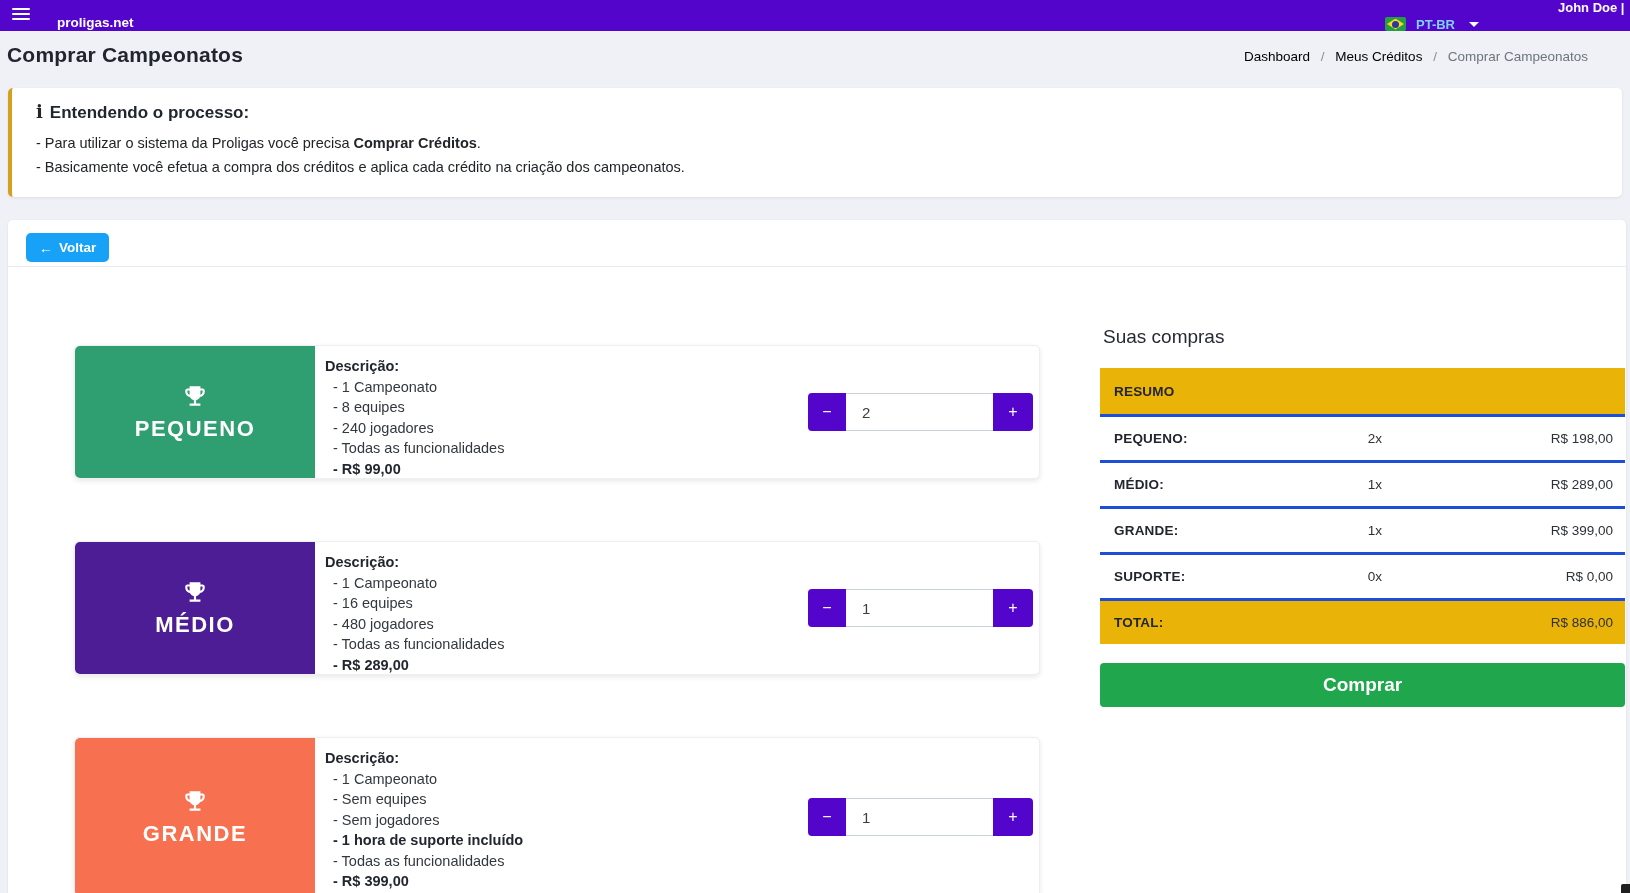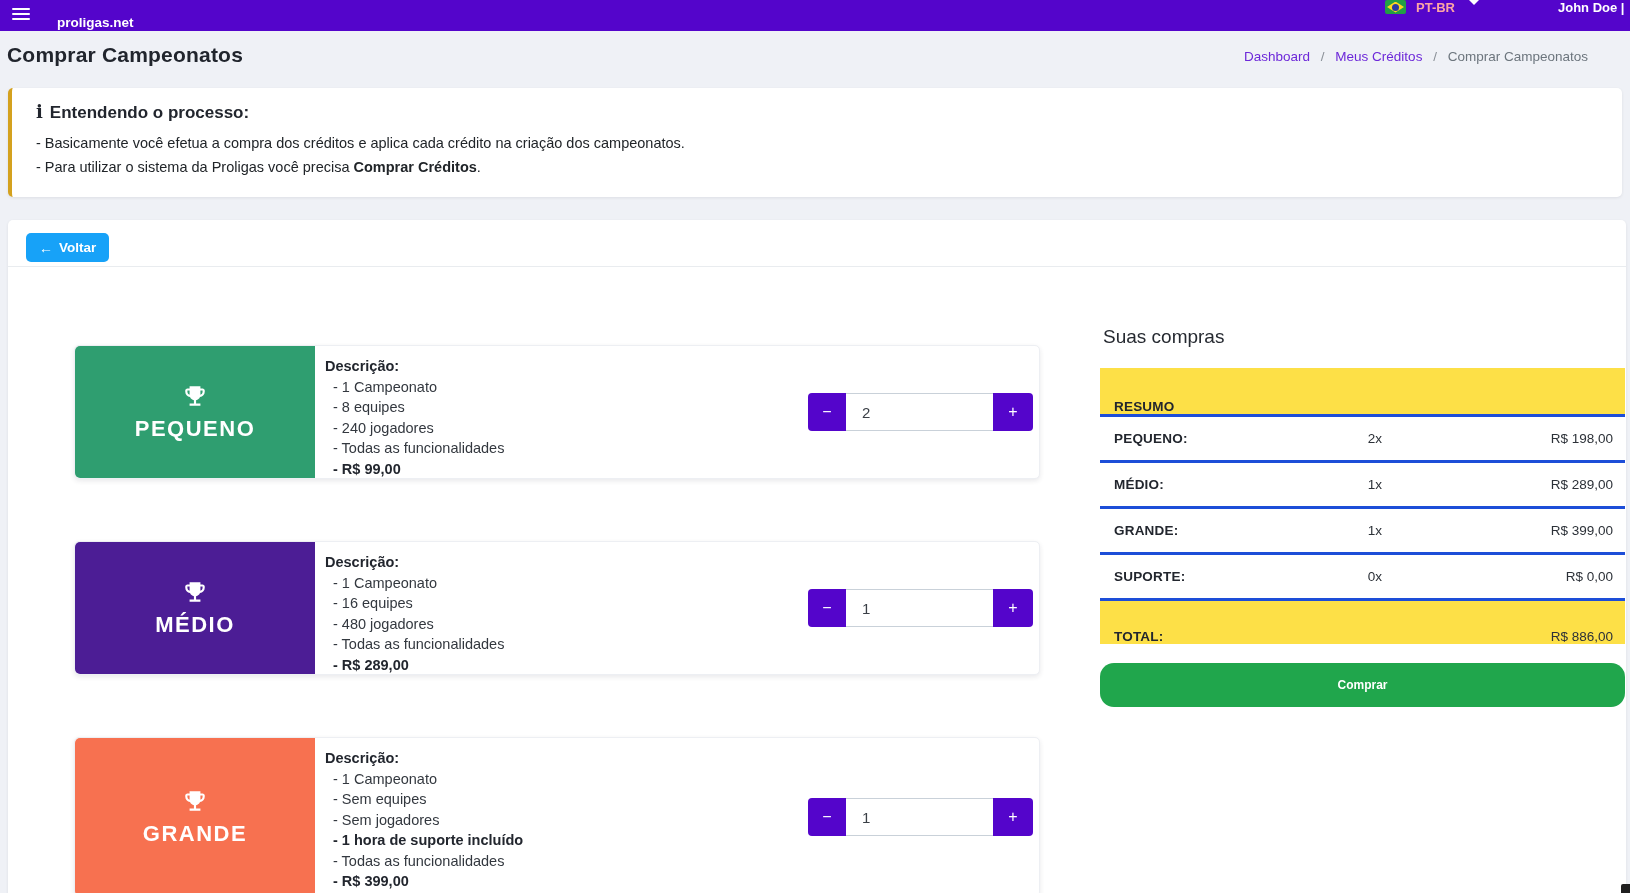--- a/index.html
+++ b/index.html
@@ -5,32 +5,32 @@
   * { margin:0; padding:0; box-sizing:border-box; }
   html,body { width:1630px; height:893px; }
   body { font-family:"Liberation Sans","DejaVu Sans",sans-serif; background:#eff1f6; }
   .page { position:relative; width:1630px; height:893px; overflow:hidden; background:#eff1f6; }
 
   
   .topbar { position:absolute; left:0; top:0; width:1630px; height:31px; background:#5405cb; z-index:5; }
   .hamburger { position:absolute; left:12px; top:8px; width:18px; height:14px; cursor:pointer; }
   .hamburger i { display:block; height:2px; background:#fff; margin-bottom:3px; border-radius:1px; }
   .brand { position:absolute; left:57px; top:7px; color:#fff; font-weight:bold; font-size:13.5px;margin-top:8px; }
-  .locale { position:absolute; left:1385px; top:0; height:48px; display:flex; gap:10px; color:#fca5a5; }
+  .locale { position:absolute; left:1385px; top:0; height:48px; display:flex; align-items:center; gap:10px; color:#7dd3fc; }
   .flag { width:21px; height:14px; background:#229e45; border-radius:2px; position:relative; overflow:hidden; }
   .flag .diamond { position:absolute; left:2px; top:1.5px; width:17px; height:11px; background:#ffd61e; clip-path:polygon(50% 0,100% 50%,50% 100%,0 50%); }
   .flag .circle { position:absolute; left:7px; top:3.5px; width:7px; height:7px; border-radius:50%; background:#2a3aa0; }
   .locale-label { font-weight:bold; font-size:13px; }
   .caret { width:0; height:0; border-left:5px solid transparent; border-right:5px solid transparent; border-top:5px solid #fff; margin-left:4px; }
   .userbox { position:absolute; left:1558px; top:0; height:31px; display:flex; align-items:flex-start; gap:6px; color:#fff; font-weight:bold; font-size:13px; white-space:nowrap; }
 
   
   .page-title { position:absolute; left:7px; top:43px; font-size:21px; font-weight:bold; color:#21252d; letter-spacing:.2px; }
   .breadcrumb { position:absolute; left:1244px; top:49px; font-size:13.5px; white-space:nowrap; }
-  .breadcrumb .lnk { color:#6d28d9; text-decoration:none; cursor:pointer; }
+  .breadcrumb .lnk { color:#000000; text-decoration:none; cursor:pointer; }
   .breadcrumb .sep { color:#8a9097; margin:0 7px; }
   .breadcrumb .cur { color:#6c757d; }
 
   
   .info-card { position:absolute; left:8px; top:88px; width:1614px; height:109px; background:#fff;
     border-left:4px solid #d4a11e; border-radius:5px; box-shadow:0 1px 3px rgba(40,40,60,.09); padding:13px 24px; }
   .info-title { font-size:17px; font-weight:bold; color:#22262e; margin-bottom:12px; }
   .info-i { font-family:"DejaVu Serif","Liberation Serif",serif; font-weight:bold; font-style:normal; margin-right:7px; font-size:18px; }
   .info-line { font-size:14.5px; color:#212529; margin-bottom:8px; }
   .info-line b { font-weight:bold; }
@@ -62,26 +62,26 @@
   .step-btn.minus { border-radius:4px 0 0 4px; }
   .step-btn.plus { width:40px; border-radius:0 4px 4px 0; }
   .step-input { width:147px; border:1px solid #c9d1d9; border-left:none; border-right:none; padding-left:16px;
     font-family:inherit; font-size:15px; color:#3a3f46; outline:none; }
 
   
   .summary-heading { position:absolute; left:1103px; top:326px; font-size:19px; color:#262a31; }
   .summary-table { position:absolute; left:1100px; top:368px; width:525px; font-size:13.5px; color:#22262e; }
   .srow { display:flex; align-items:center; height:46px; border-top:3px solid #1d4ed8; background:#fff; }
   .srow:first-child { border-top:none; }
-  .srow.band { background:#fde047;align-items:flex-end; }
+  .srow.band { background:#eab308; }
   .s-label { font-weight:bold; padding-left:14px; flex:0 0 200px; letter-spacing:.2px; }
   .s-qty { flex:0 0 150px; text-align:center; color:#2c3138; }
   .s-amount { flex:1; text-align:right; padding-right:12px; color:#2c3138; }
   .buy-btn { position:absolute; left:1100px; top:663px; width:525px; height:44px; background:#20a64c; color:#fff;
-    border:none; border-radius:14px; font-family:inherit; font-size:12px; font-weight:bold; cursor:pointer; }
+    border:none; border-radius:4px; font-family:inherit; font-size:19px; font-weight:bold; cursor:pointer; }
 
   .corner-partial { position:absolute; left:1621px; top:884px; width:9px; height:9px; background:#1f1f1f; border-radius:2px 0 0 0; cursor:pointer; }
 </style>
 </head>
 <body>
 
 <div class="page">
 
   <div class="topbar">
     <div class="hamburger">
@@ -108,22 +108,22 @@
   <div class="breadcrumb">
     <span class="lnk">Dashboard</span>
     <span class="sep">/</span>
     <span class="lnk">Meus Créditos</span>
     <span class="sep">/</span>
     <span class="cur">Comprar Campeonatos</span>
   </div>
 
   <div class="info-card">
     <div class="info-title"><span class="info-i">i</span><span>Entendendo o processo:</span></div>
+    <div class="info-line"><span>- Para utilizar o sistema da Proligas você precisa </span><b>Comprar Créditos</b><span>.</span></div>
     <div class="info-line">- Basicamente você efetua a compra dos créditos e aplica cada crédito na criação dos campeonatos.</div>
-    <div class="info-line"><span>- Para utilizar o sistema da Proligas você precisa </span><b>Comprar Créditos</b><span>.</span></div>
   </div>
 
   <div class="main-card">
     <div class="main-header">
       <button class="back-btn">
         <span class="back-arrow">←</span>
         <span>Voltar</span>
       </button>
     </div>
   </div>

